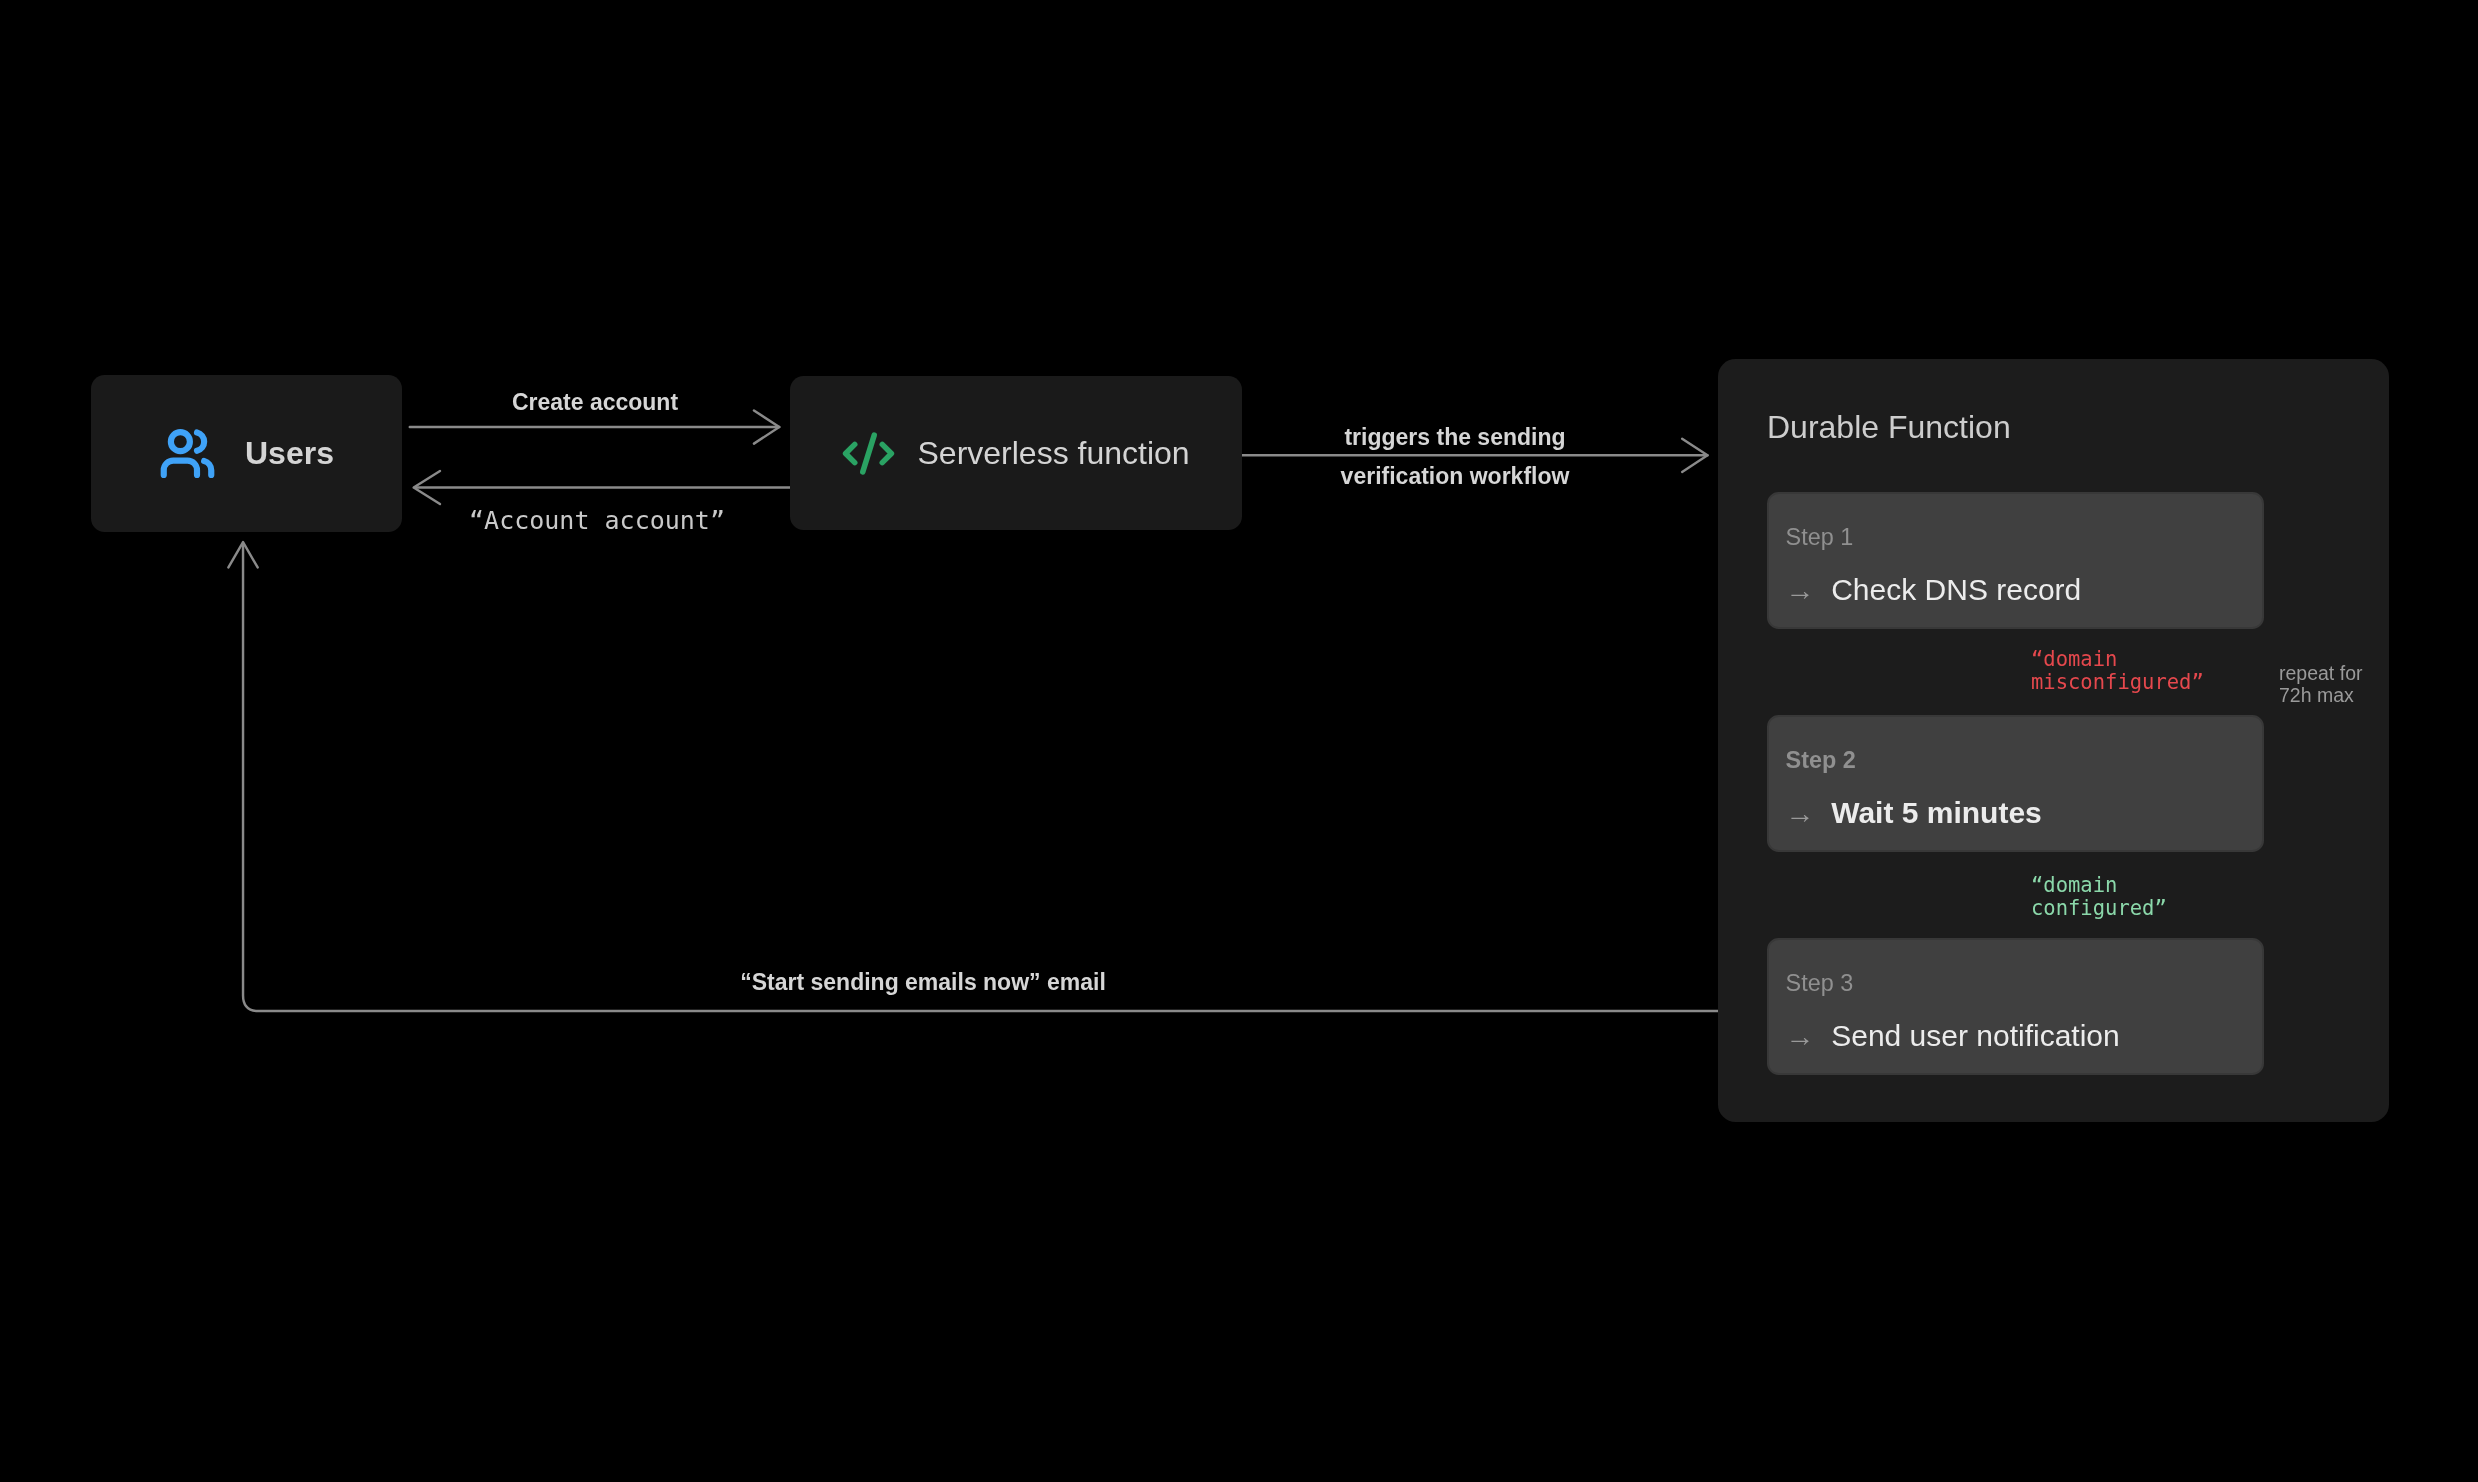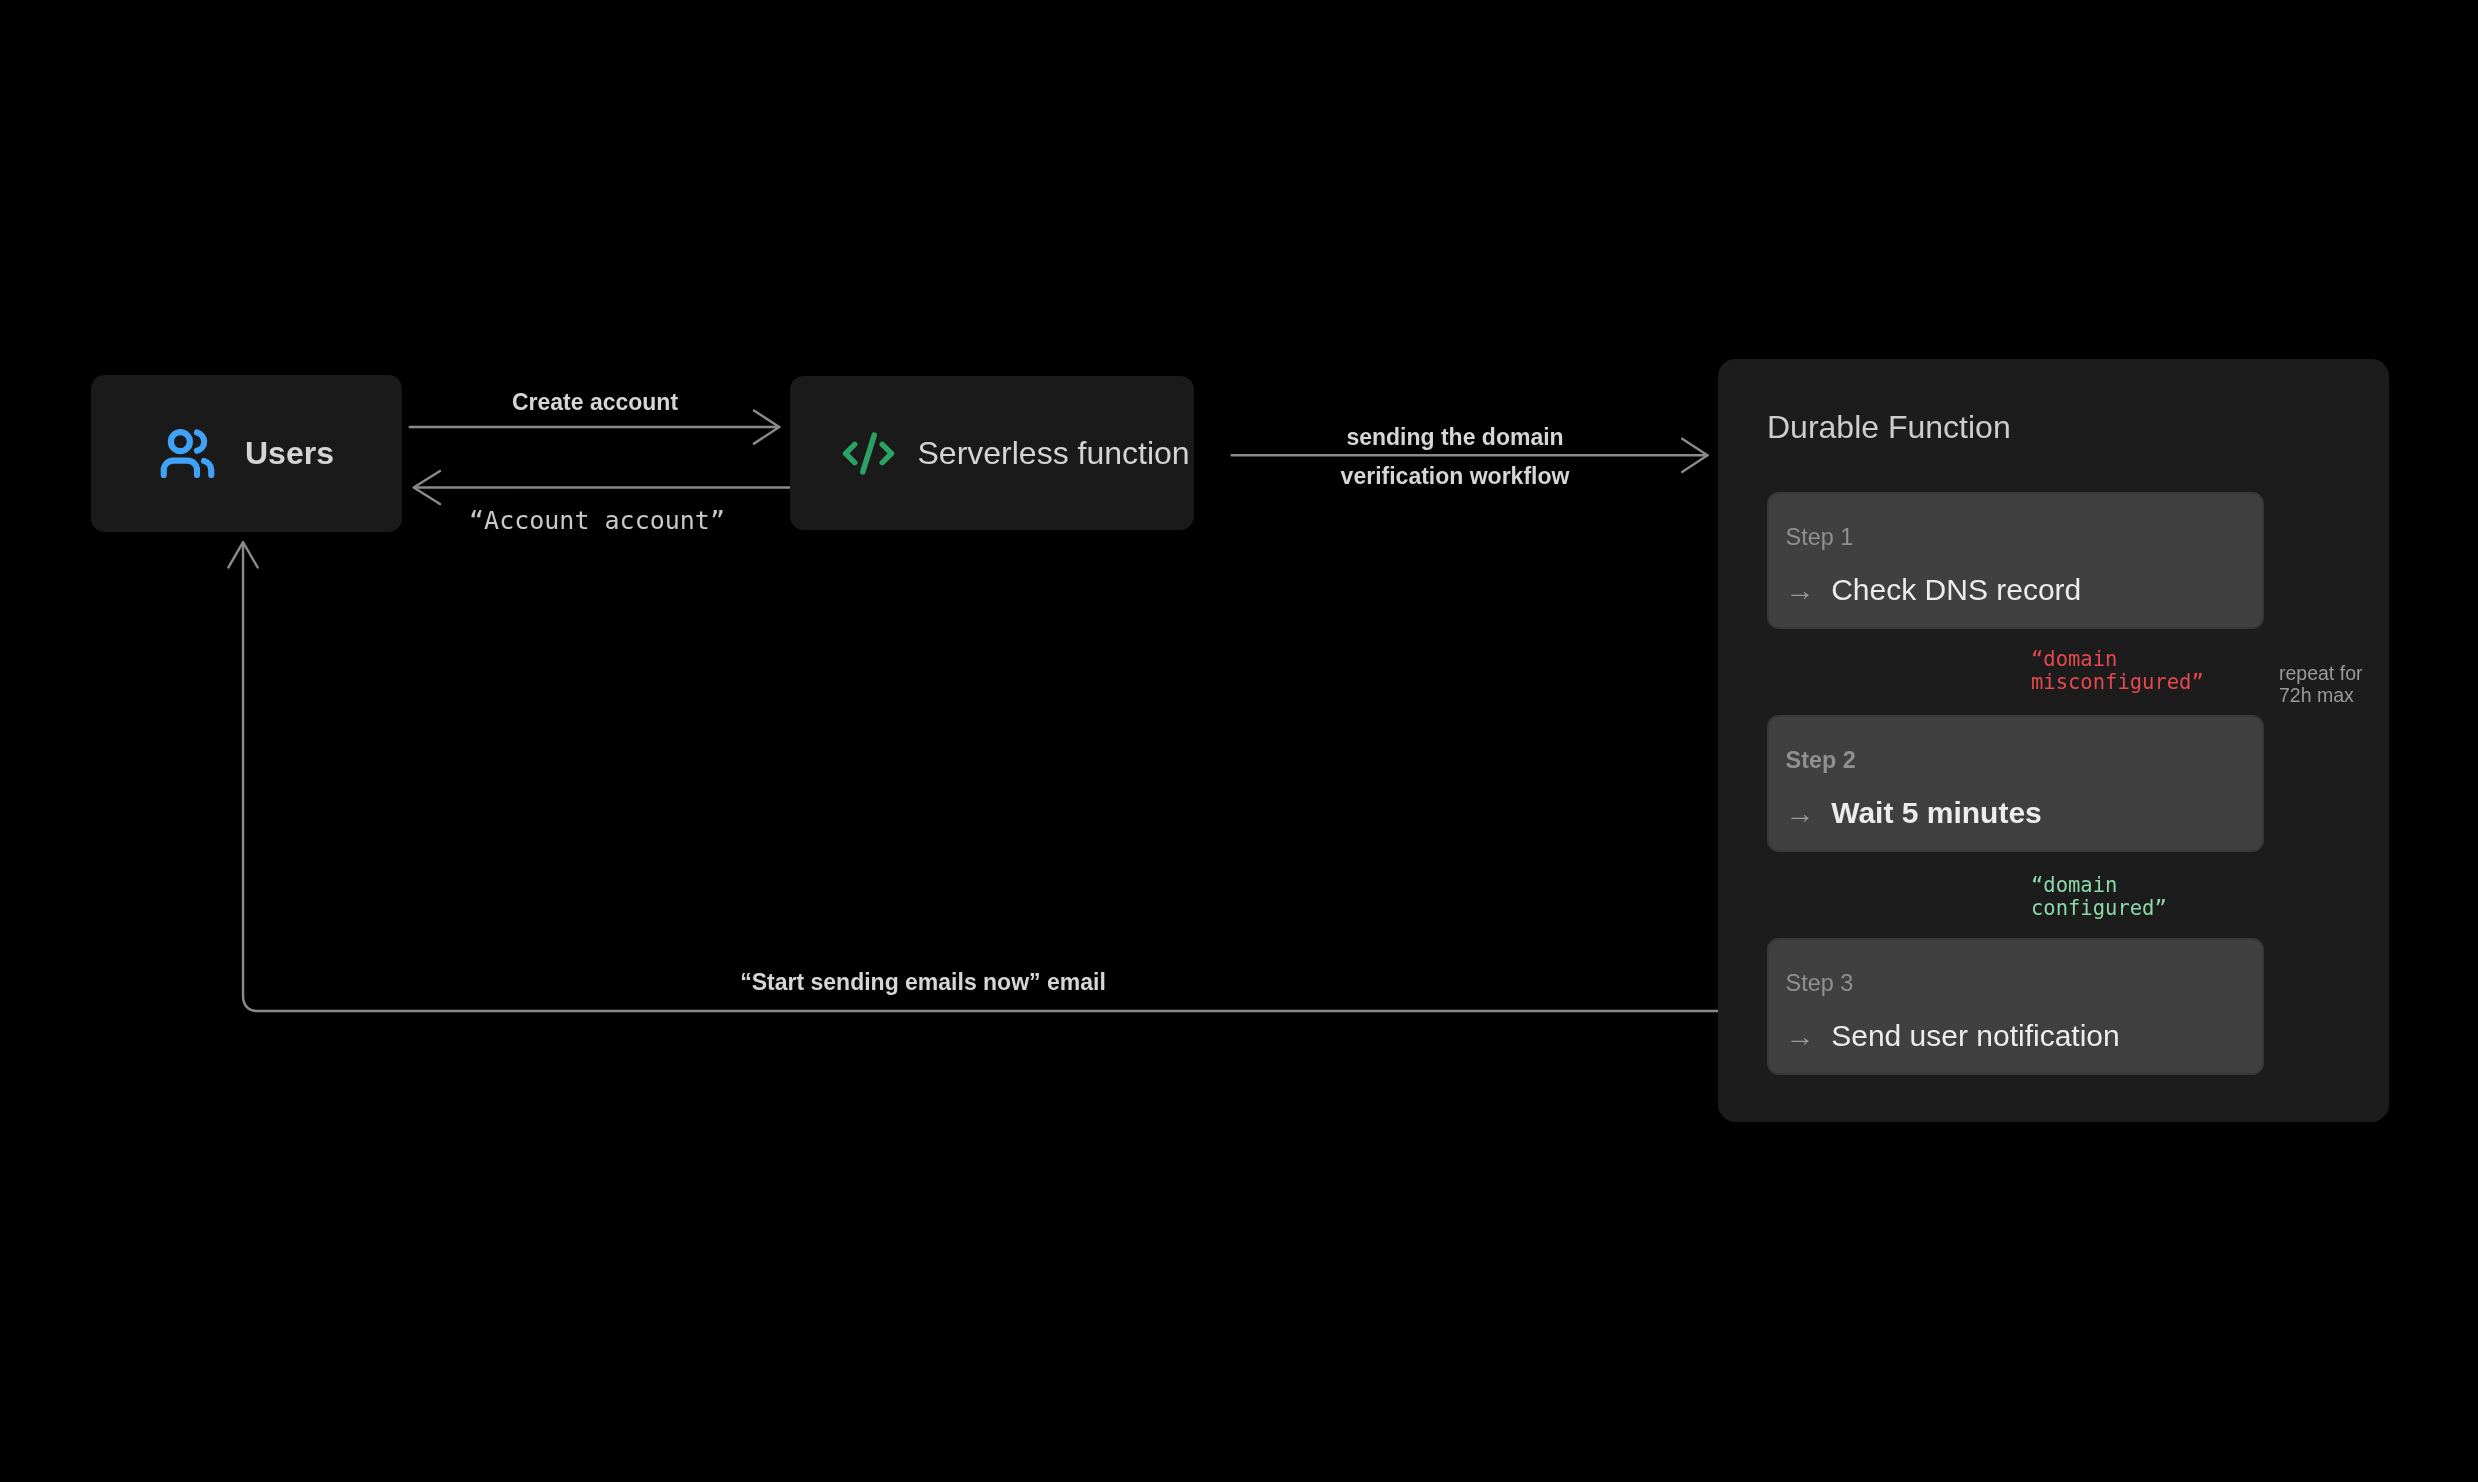--- a/index.html
+++ b/index.html
@@ -35,21 +35,21 @@
     border-radius: 13.7px;
     display: flex;
     align-items: center;
     box-sizing: border-box;
   }
   #users-node {
     left: 91px; top: 375px; width: 311px; height: 157px;
     padding-left: 68px; gap: 29px; font-weight: bold;
   }
   #serverless-node {
-    left: 790px; top: 376px; width: 404px; height: 154px;
+    left: 790px; top: 376px; width: 452px; height: 154px;
     padding-left: 51px; gap: 21.5px;
   }
   .node-label {
     font-size: 32px;
     color: #d4d4d4;
     white-space: nowrap;
   }
   .node-icon { flex: 0 0 auto; display: block; }
 
   
@@ -221,21 +221,21 @@
         <span>Send user notification</span>
       </div>
     </div>
   </div>
 
   <div class="edge-label bold-label centered" id="lbl-create-account">Create account</div>
 
   <div class="edge-label centered" id="lbl-account-created">“Account account”</div>
 
   <div class="edge-label bold-label" id="lbl-triggers">
-    <div>sending the domain</div>
+    <div>triggers the sending</div>
     <div>verification workflow</div>
   </div>
 
   <div class="edge-label mono-note" id="lbl-misconfigured">
     <div>“domain</div>
     <div>misconfigured”</div>
   </div>
 
   <div class="edge-label mono-note" id="lbl-configured">
     <div>“domain</div>

